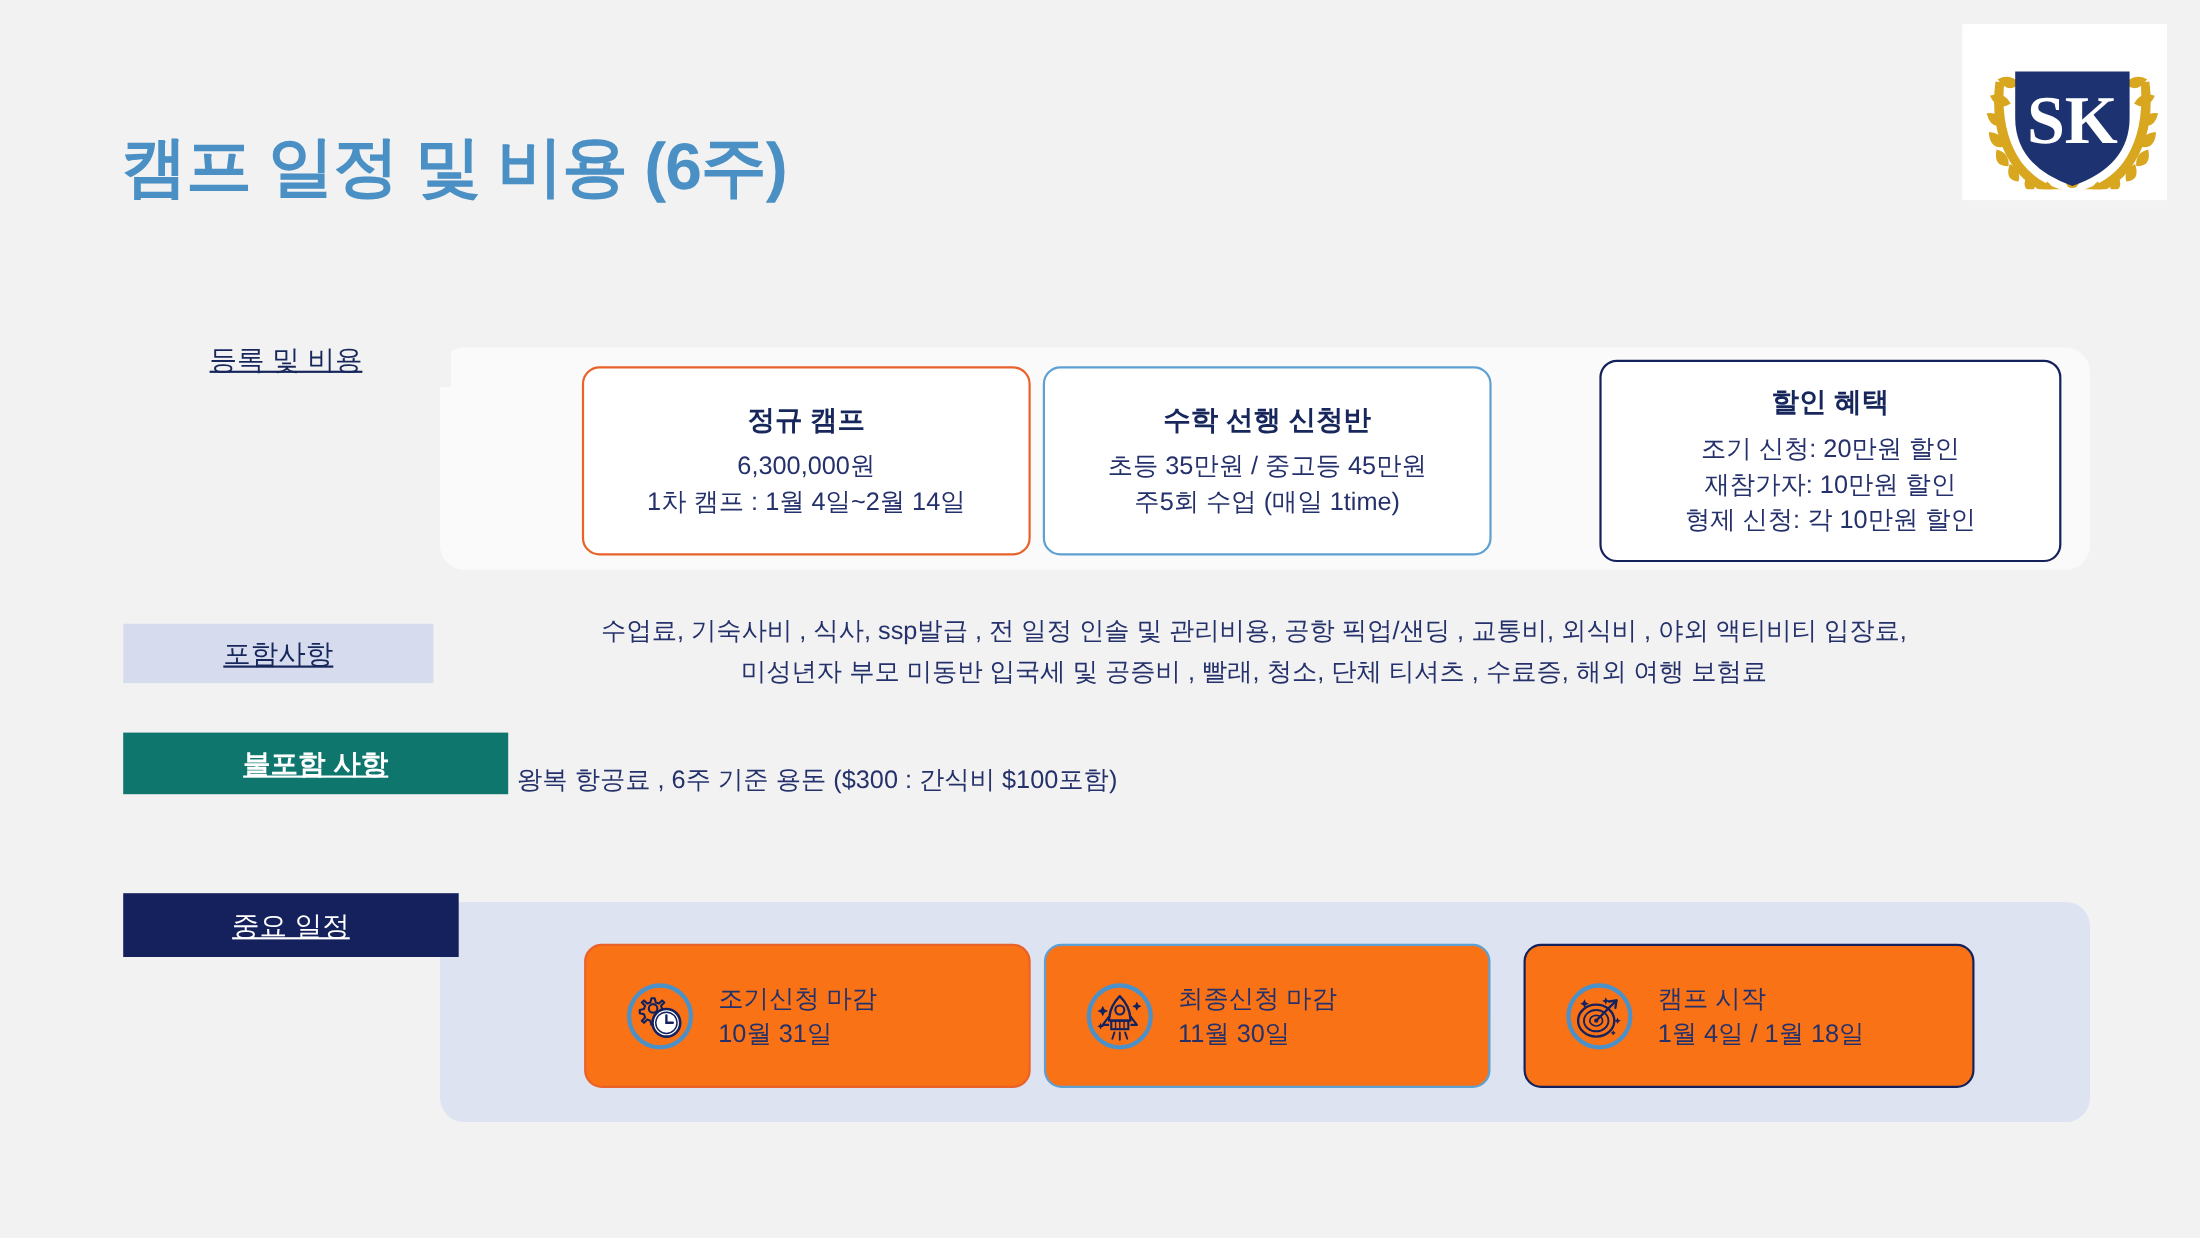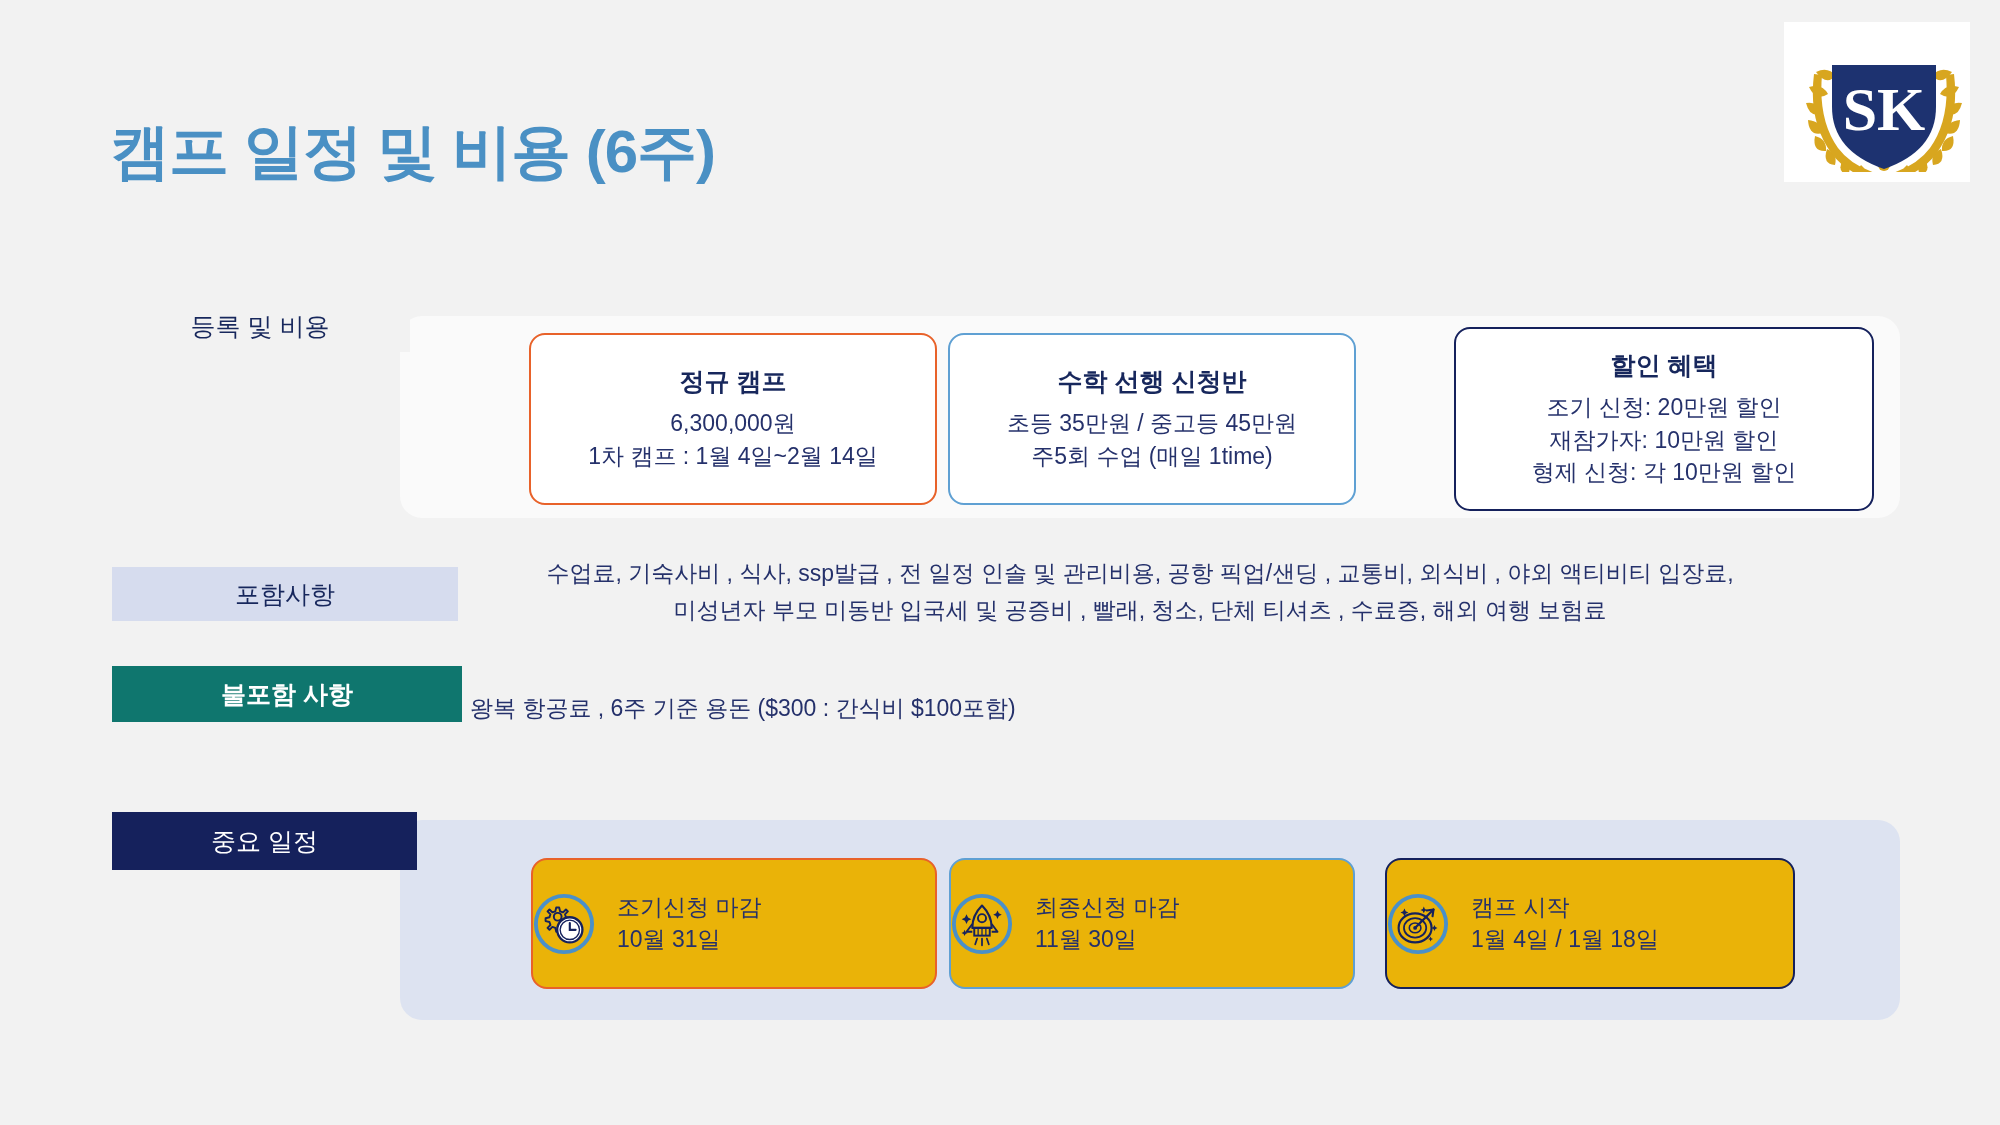--- a/index.html
+++ b/index.html
@@ -32,27 +32,28 @@
     letter-spacing: -1px;
     white-space: nowrap;
   }
 
   
   .section-label {
     position: absolute;
     display: flex; align-items: center; justify-content: center;
     font-size: 25px;
     white-space: nowrap;
+    text-decoration: underline;
   }
   #label-reg {
     left: 110px; top: 300px; width: 300px; height: 52px;
     background: #f2f2f2; color: #17275c; font-weight: normal;
   }
   #label-include {
-    left: 112px; top: 567px; width: 346px; height: 54px;
+    left: 112px; top: 567px; width: 282px; height: 54px;
     background: #d6dcee; color: #17275c; font-weight: normal;
   }
   #label-exclude {
     left: 112px; top: 666px; width: 350px; height: 56px;
     background: #0f766e; color: #ffffff; font-weight: bold;
   }
   #label-schedule {
     left: 112px; top: 812px; width: 305px; height: 58px;
     background: #15215c; color: #ffffff; font-weight: normal;
   }
@@ -99,23 +100,24 @@
     font-size: 23px;
     line-height: 1.62;
     text-align: center;
   }
   #include-text { left: 470px; top: 555px; width: 1340px; }
   #exclude-text { left: 470px; top: 690px; width: 1000px; text-align: left; }
 
   
   .ms-card {
     position: absolute;
-    background: #eab308;
+    background: #f97316;
     border-radius: 16px;
     display: flex; align-items: center;
+    padding-left: 36px;
     gap: 22px;
   }
   #ms-card-0 { left: 531px; top: 858px; width: 406px; height: 131px; border: 2.5px solid #e8622a; }
   #ms-card-1 { left: 949px; top: 858px; width: 406px; height: 131px; border: 2.5px solid #5fa0d3; }
   #ms-card-2 { left: 1385px; top: 858px; width: 410px; height: 131px; border: 2.5px solid #15215c; }
   .ms-card .ms-icon { flex: 0 0 auto; width: 62px; height: 62px; }
   .ms-card .ms-text { display: flex; flex-direction: column; }
   .ms-card .ms-title { font-size: 23px; color: #25316b; line-height: 1.35; white-space: nowrap; }
   .ms-card .ms-date  { font-size: 23px; color: #25316b; line-height: 1.35; white-space: nowrap; }
 </style>

